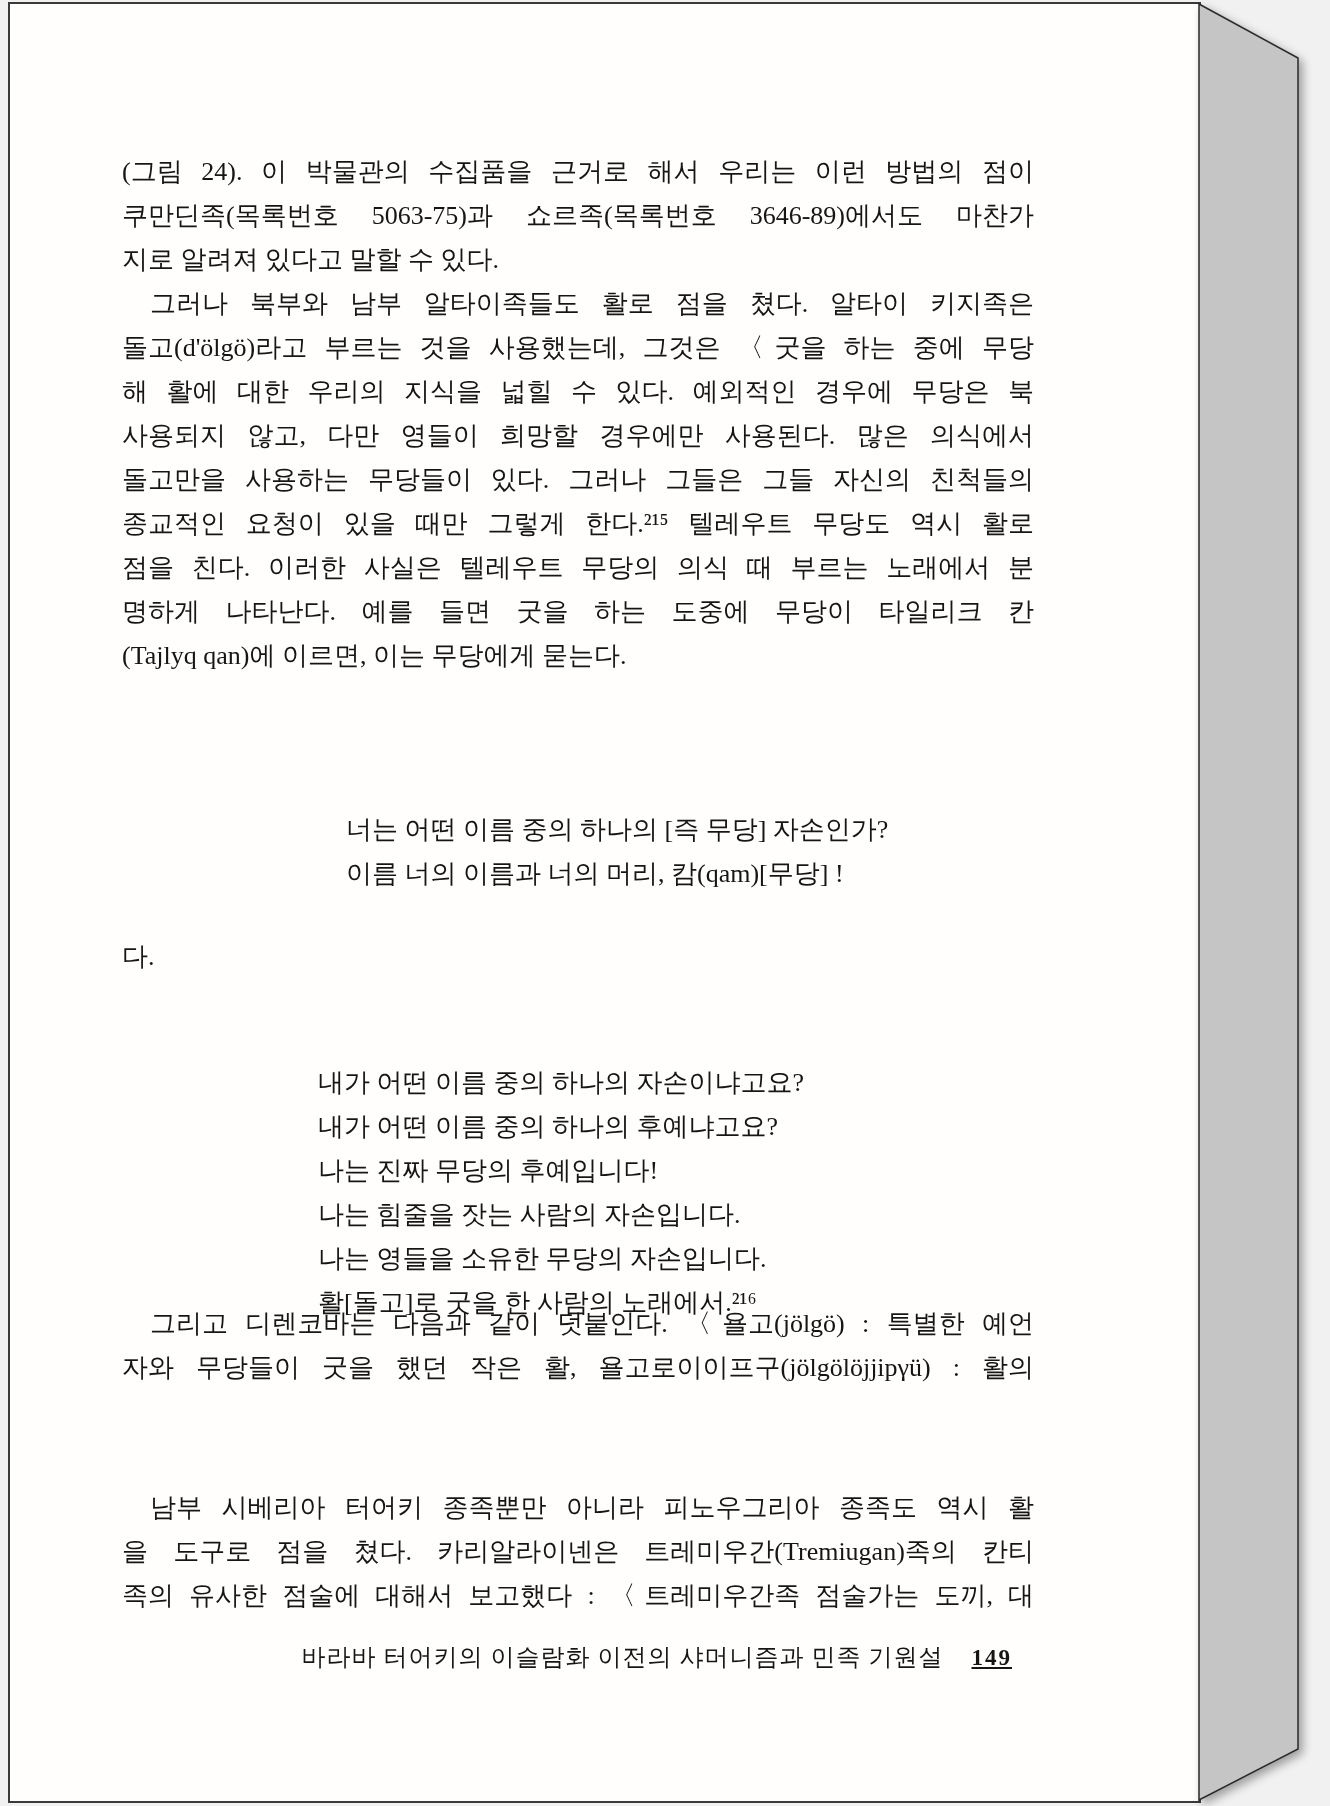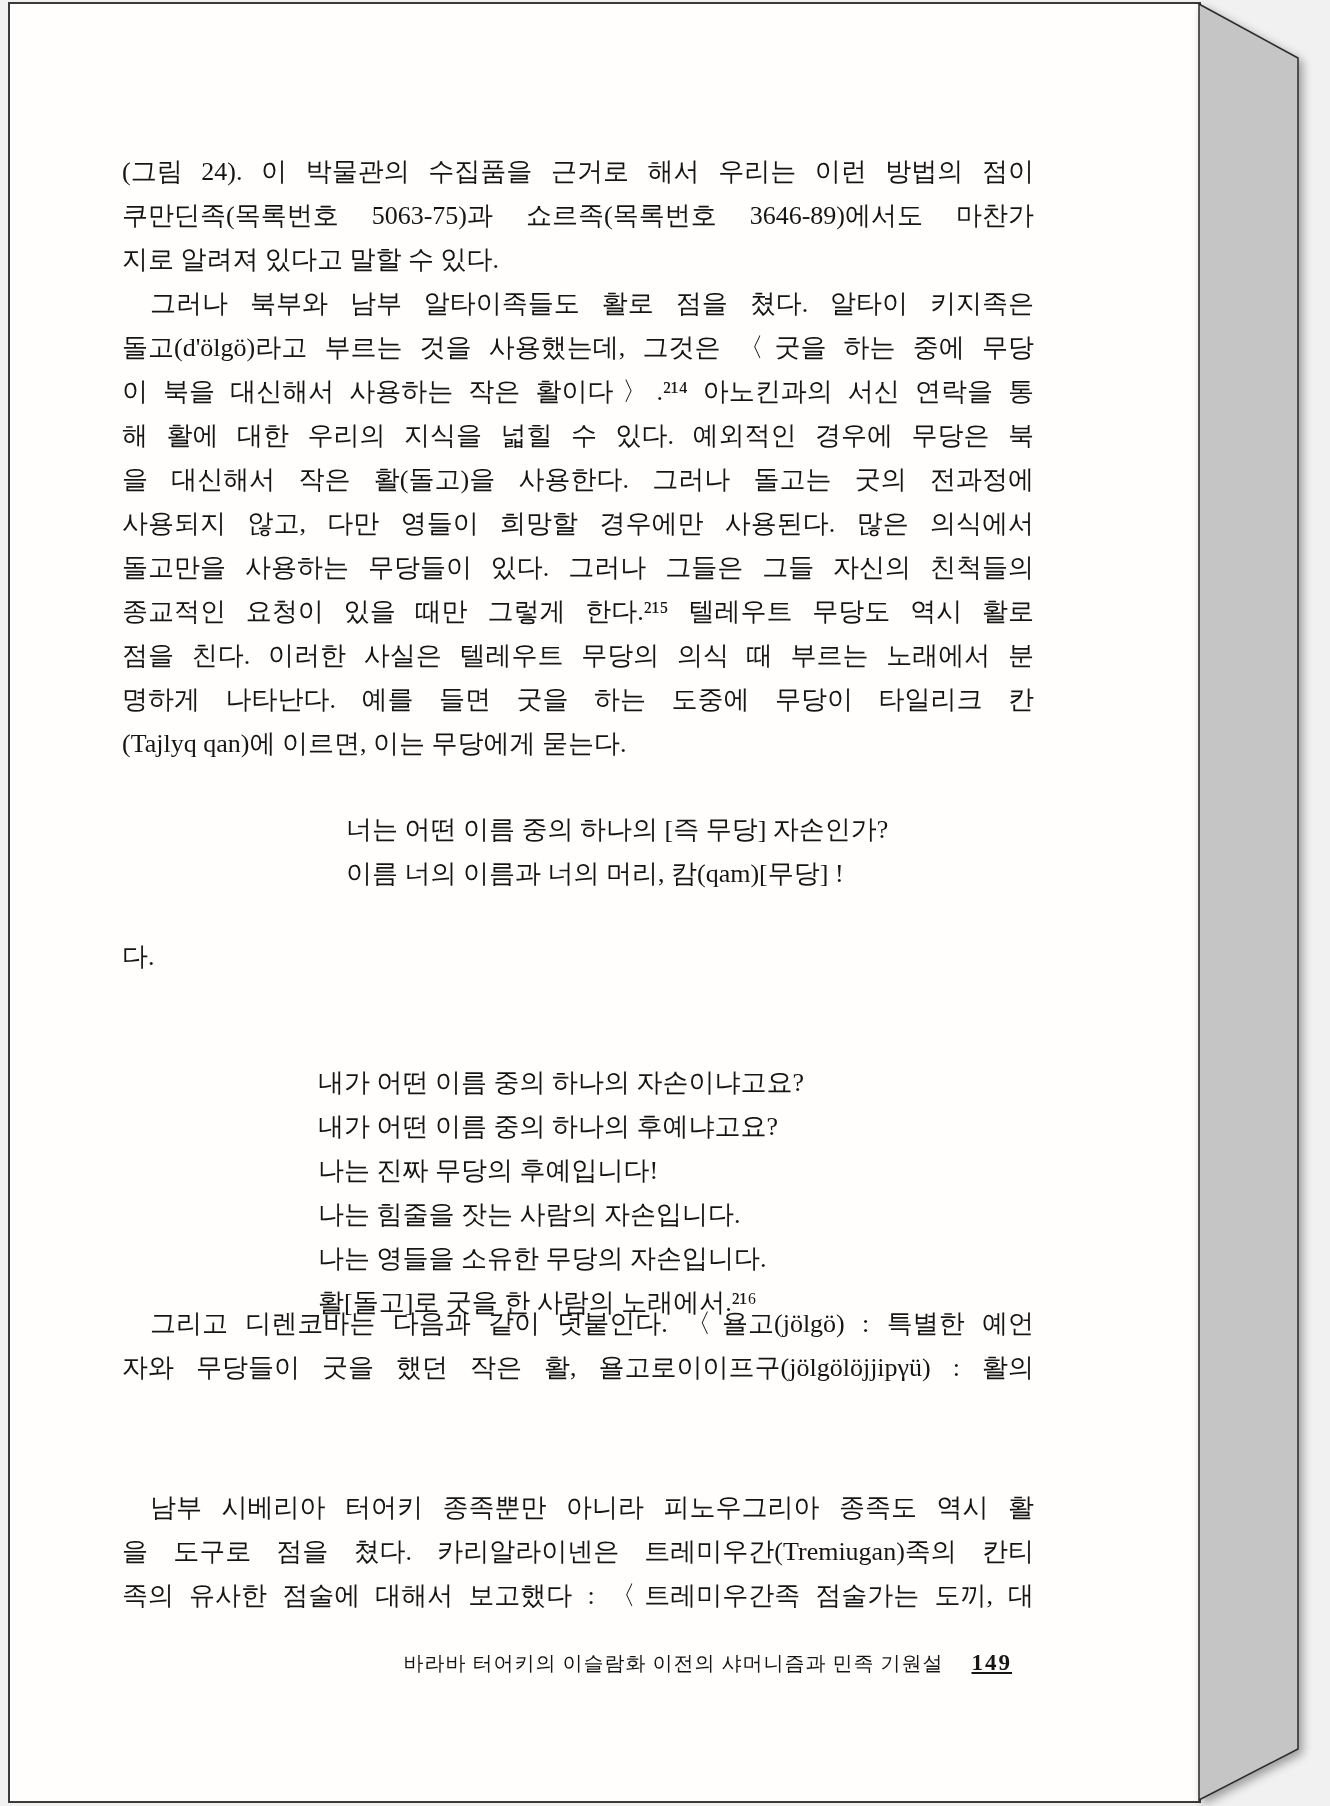--- a/index.html
+++ b/index.html
@@ -27,43 +27,41 @@
   .just { text-align:justify; text-align-last:justify; }
   .ind  { text-indent:28px; }
   .verse { position:absolute; left:318px; color:#171514; }
   .verse .line { font-size:26px; }
 
   .footer {
     position:absolute; left:122px; top:1641px; width:890px;
     display:flex; justify-content:flex-end; align-items:baseline; gap:28px;
     color:#171514;
   }
-  .footer .running-title { font-size:20px; letter-spacing:1px;margin-top:9px; }
+  .footer .running-title { font-size:24px; letter-spacing:1px; }
   .footer .page-num { font-size:23px; font-weight:bold; letter-spacing:2px;text-decoration:underline; }
 </style>
 </head>
 <body>
 
 <div class="page"></div>
 
 <svg class="edge-svg" width="1330" height="1806" viewBox="0 0 1330 1806">
   <g style="filter:drop-shadow(4px 4px 5px rgba(0,0,0,0.35));">
     <polygon points="1199,4 1298,58 1298,1749 1199,1800" fill="#c5c5c5" stroke="#2a2a2a" stroke-width="1.5"></polygon>
   </g>
 </svg>
 
 <div class="textcol" style="top:150px;">
   <div class="line just">(그림 24). 이 박물관의 수집품을 근거로 해서 우리는 이런 방법의 점이</div>
   <div class="line just">쿠만딘족(목록번호 5063-75)과 쇼르족(목록번호 3646-89)에서도 마찬가</div>
   <div class="line">지로 알려져 있다고 말할 수 있다.</div>
   <div class="line just ind">그러나 북부와 남부 알타이족들도 활로 점을 쳤다. 알타이 키지족은</div>
   <div class="line just">돌고(d'ölgö)라고 부르는 것을 사용했는데, 그것은 〈굿을 하는 중에 무당</div>
-  <div class="line just">이 북을 대신해서 사용하는 작은 활이다〉.²¹⁴ 아노킨과의 서신 연락을 통</div>
   <div class="line just">해 활에 대한 우리의 지식을 넓힐 수 있다. 예외적인 경우에 무당은 북</div>
-  <div class="line just">을 대신해서 작은 활(돌고)을 사용한다. 그러나 돌고는 굿의 전과정에</div>
   <div class="line just">사용되지 않고, 다만 영들이 희망할 경우에만 사용된다. 많은 의식에서</div>
   <div class="line just">돌고만을 사용하는 무당들이 있다. 그러나 그들은 그들 자신의 친척들의</div>
   <div class="line just">종교적인 요청이 있을 때만 그렇게 한다.²¹⁵ 텔레우트 무당도 역시 활로</div>
   <div class="line just">점을 친다. 이러한 사실은 텔레우트 무당의 의식 때 부르는 노래에서 분</div>
   <div class="line just">명하게 나타난다. 예를 들면 굿을 하는 도중에 무당이 타일리크 칸</div>
   <div class="line">(Tajlyq qan)에 이르면, 이는 무당에게 묻는다.</div>
 </div>
 
 <div class="verse" style="top:808px;margin-left:28px;">
   <div class="line">너는 어떤 이름 중의 하나의 [즉 무당] 자손인가?</div>

